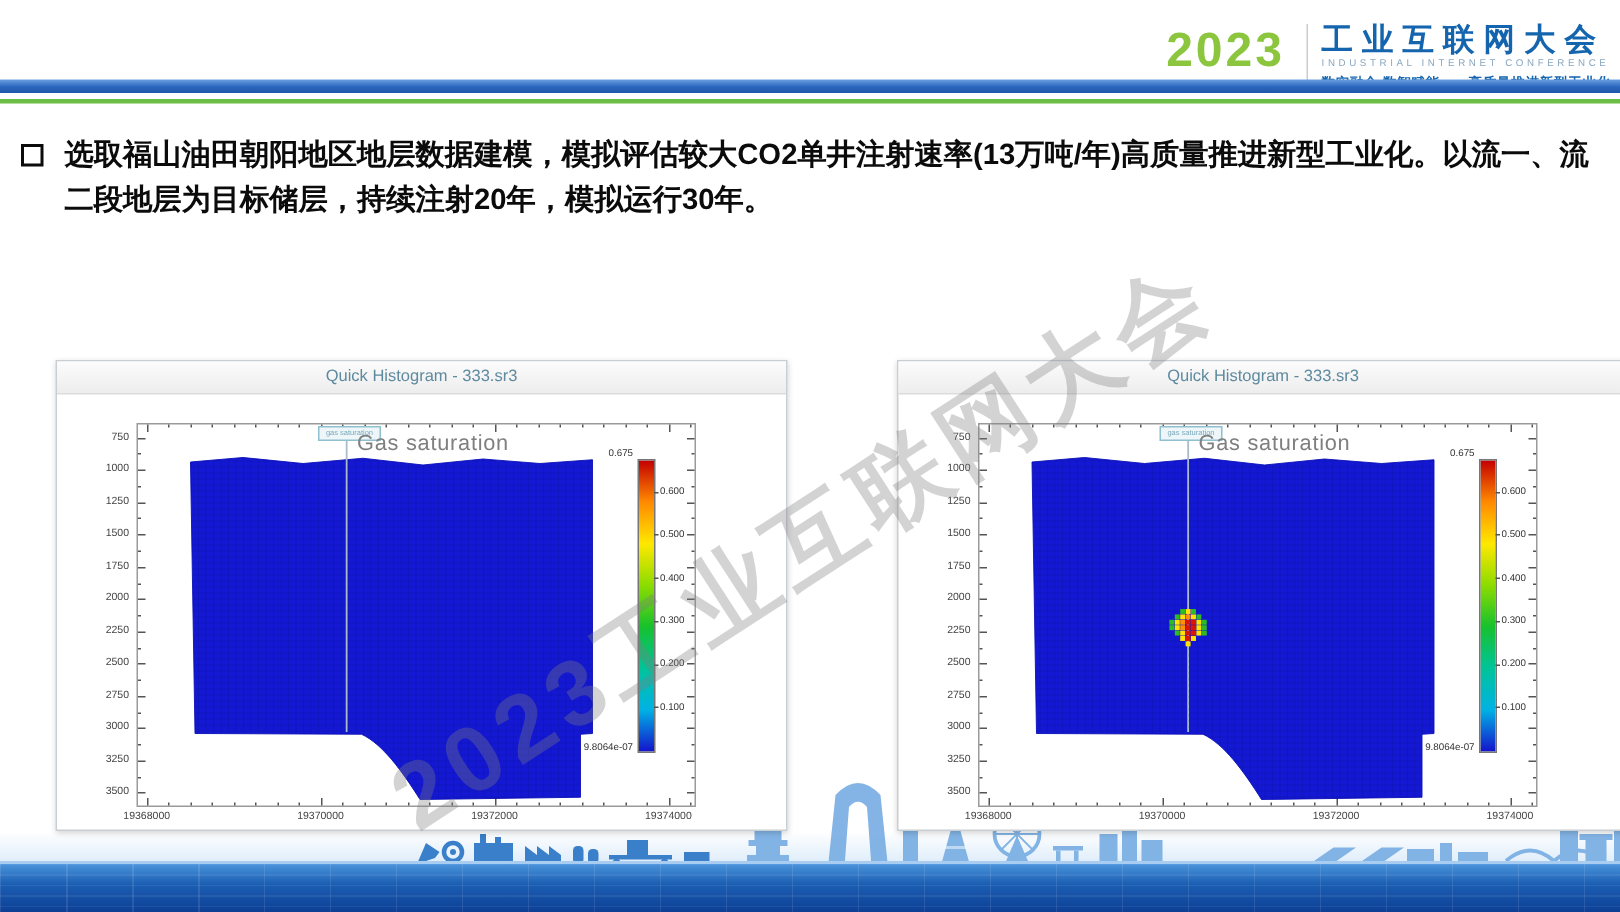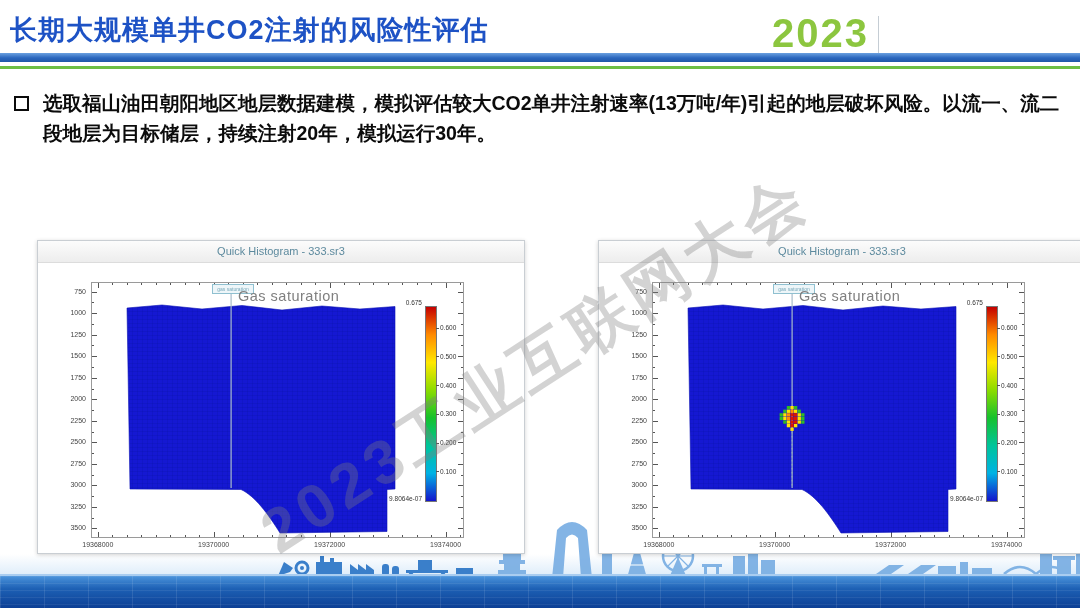--- a/index.html
+++ b/index.html
@@ -9,21 +9,21 @@
   
   .slide-title{position:absolute;left:10px;top:12px;font-size:27px;font-weight:bold;
                color:#1d52c5;letter-spacing:1px;white-space:nowrap;z-index:2;}
   .bar-blue{position:absolute;top:53px;left:0;width:1080px;height:9px;
             background:linear-gradient(180deg,#6aa0e0 0%,#2a66bd 55%,#1f57a8 100%);z-index:2;}
   .bar-green{position:absolute;top:66px;left:0;width:1080px;height:3px;background:#6cbe45;z-index:2;}
 
   
   .logo{position:absolute;top:16px;left:772px;display:flex;align-items:flex-start;z-index:2;}
   .logo-left{text-align:center;}
-  .logo-year{font-size:40px;line-height:34px;font-weight:bold;color:#8cc63f;letter-spacing:2px;}
+  .logo-year{font-size:32px;line-height:34px;font-weight:bold;color:#8cc63f;letter-spacing:2px;}
   .logo-date{font-size:7px;color:#8cc63f;letter-spacing:1px;margin-top:2px;white-space:nowrap;}
   .logo-div{width:1px;background:#c5cdd4;height:46px;margin:0 9px;}
   .logo-cn{font-size:21px;font-weight:bold;color:#1565ae;letter-spacing:6px;white-space:nowrap;line-height:22px;}
   .logo-en{font-size:6.5px;color:#8aa7c0;letter-spacing:2.4px;margin-top:1px;white-space:nowrap;}
   .logo-slogan{font-size:9px;color:#1565ae;font-weight:bold;margin-top:3px;letter-spacing:.5px;white-space:nowrap;}
 
   
   .bullets{position:absolute;left:12px;top:88px;width:1058px;z-index:2;}
   .bullet{display:flex;margin-bottom:13px;}
   .bullet-sq{flex:none;width:11px;height:11px;border:2.5px solid #0b0b0b;margin:8px 14px 0 2px;background:#fff;}
@@ -60,35 +60,39 @@
         background:
           repeating-linear-gradient(90deg,rgba(255,255,255,.10) 0 1px,transparent 1px 44px),
           repeating-linear-gradient(180deg,rgba(255,255,255,.07) 0 1px,transparent 1px 7px),
           linear-gradient(180deg,#4b94dc 0%,#1d60b4 40%,#0c3f95 100%);}
 </style>
 </head>
 <body>
 
 <div id="slide">
 
-  <div class="slide-title">长期大规模单井CO2注射的风险性评估</div>
   <div class="logo">
     <div class="logo-left">
       <div class="logo-year">2023</div>
       <div class="logo-date">中国·苏州 8月14日-16日</div>
     </div>
     <div class="logo-div"></div>
+    <div>
+      <div class="logo-cn">工业互联网大会</div>
+      <div class="logo-en">INDUSTRIAL INTERNET CONFERENCE</div>
+      <div class="logo-slogan">数实融合 数智赋能——高质量推进新型工业化</div>
+    </div>
   </div>
   <div class="bar-blue"></div>
   <div class="bar-green"></div>
 
   <div class="bullets">
     <div class="bullet">
       <span class="bullet-sq"></span>
-      <span class="bullet-text">选取福山油田朝阳地区地层数据建模，模拟评估较大CO2单井注射速率(13万吨/年)引起的地层破坏风险。以流一、流二段地层为目标储层，持续注射20年，模拟运行30年。</span>
+      <span class="bullet-text">选取福山油田朝阳地区地层数据建模，模拟评估较大CO2单井注射速率(13万吨/年)高质量推进新型工业化。以流一、流二段地层为目标储层，持续注射20年，模拟运行30年。</span>
     </div>
   </div>
 
   <div class="window" id="win0">
     <div class="titlebar">
       <span>Quick Histogram - 333.sr3</span>
     </div>
     <div class="axes" id="axes0">
       <div class="welltag">gas saturation</div>
       <div class="plot-title">Gas saturation</div>

